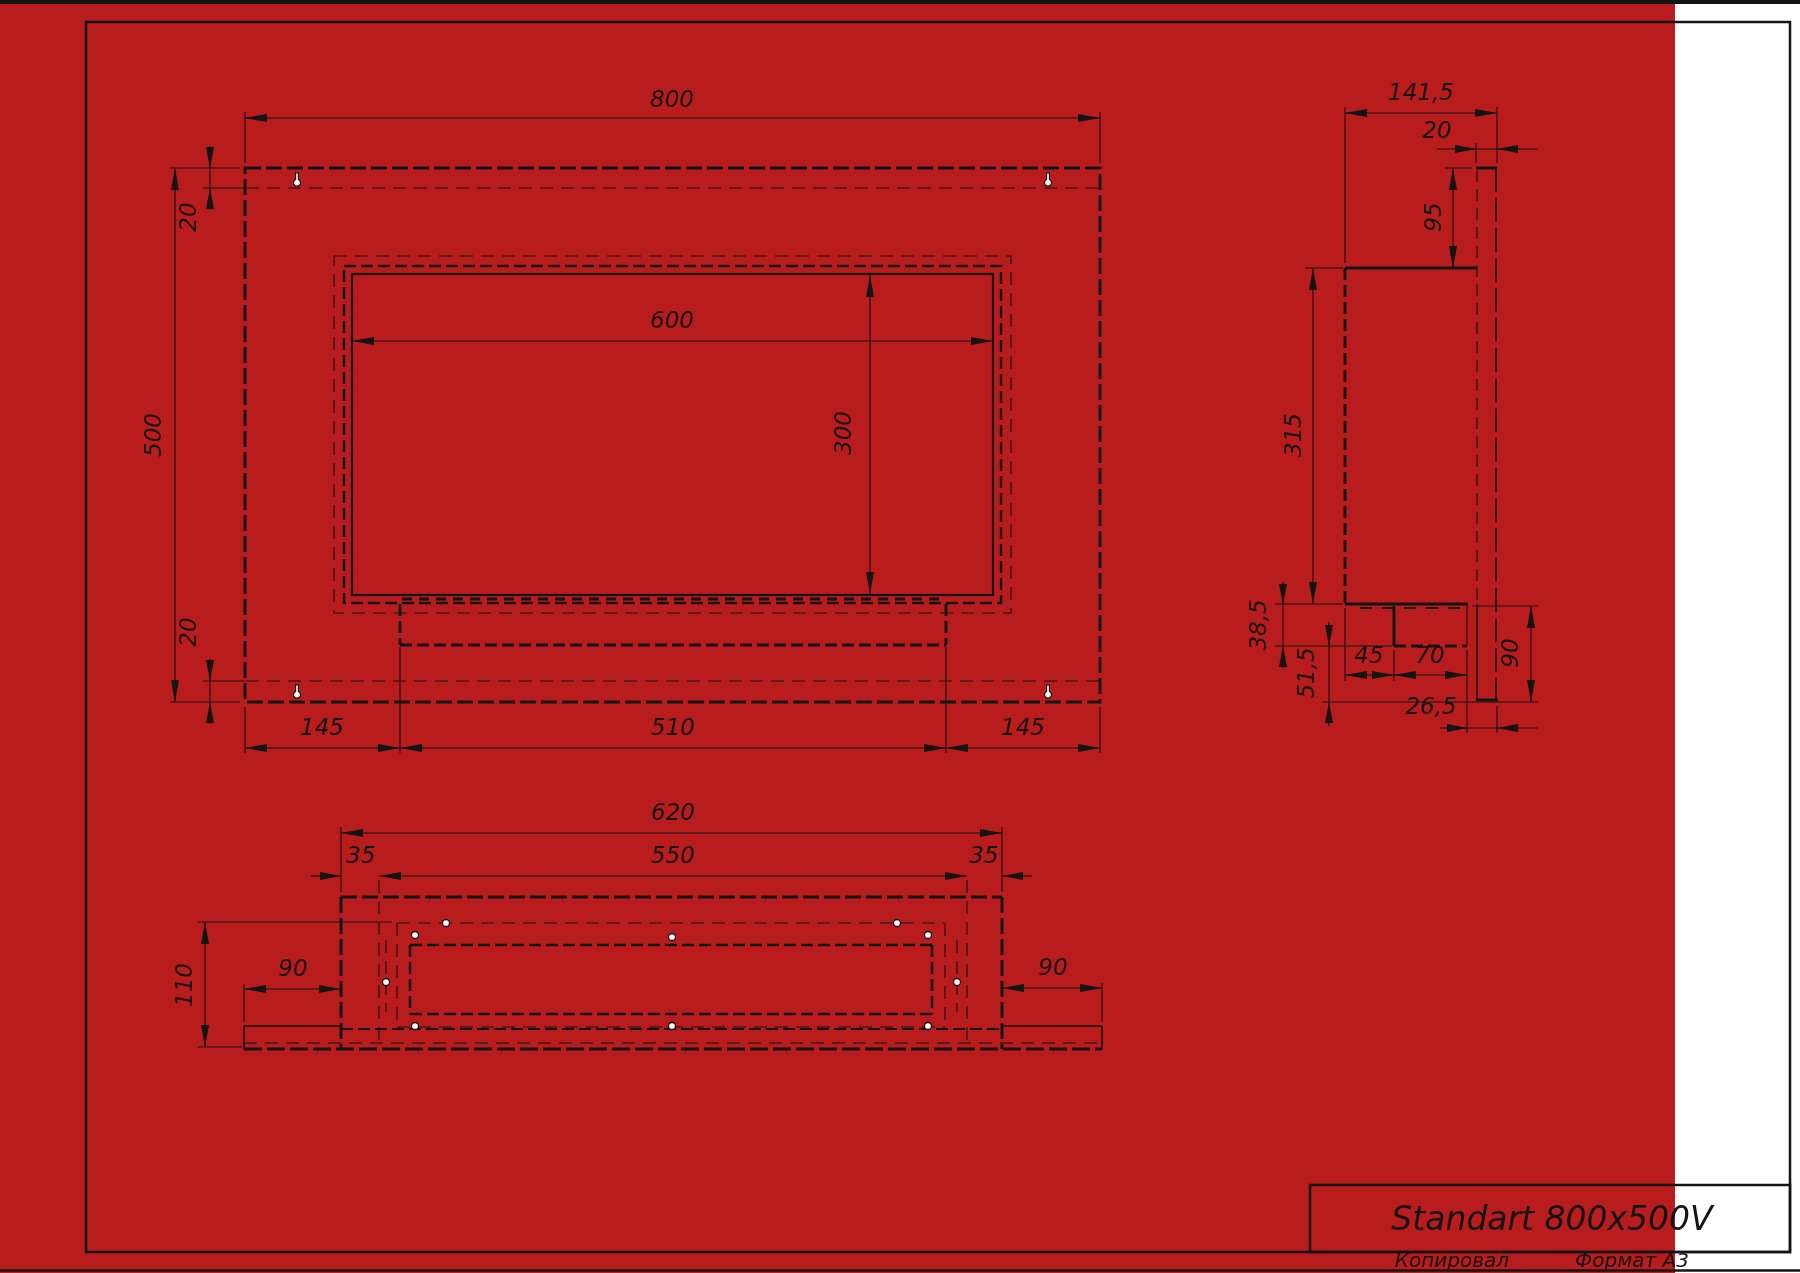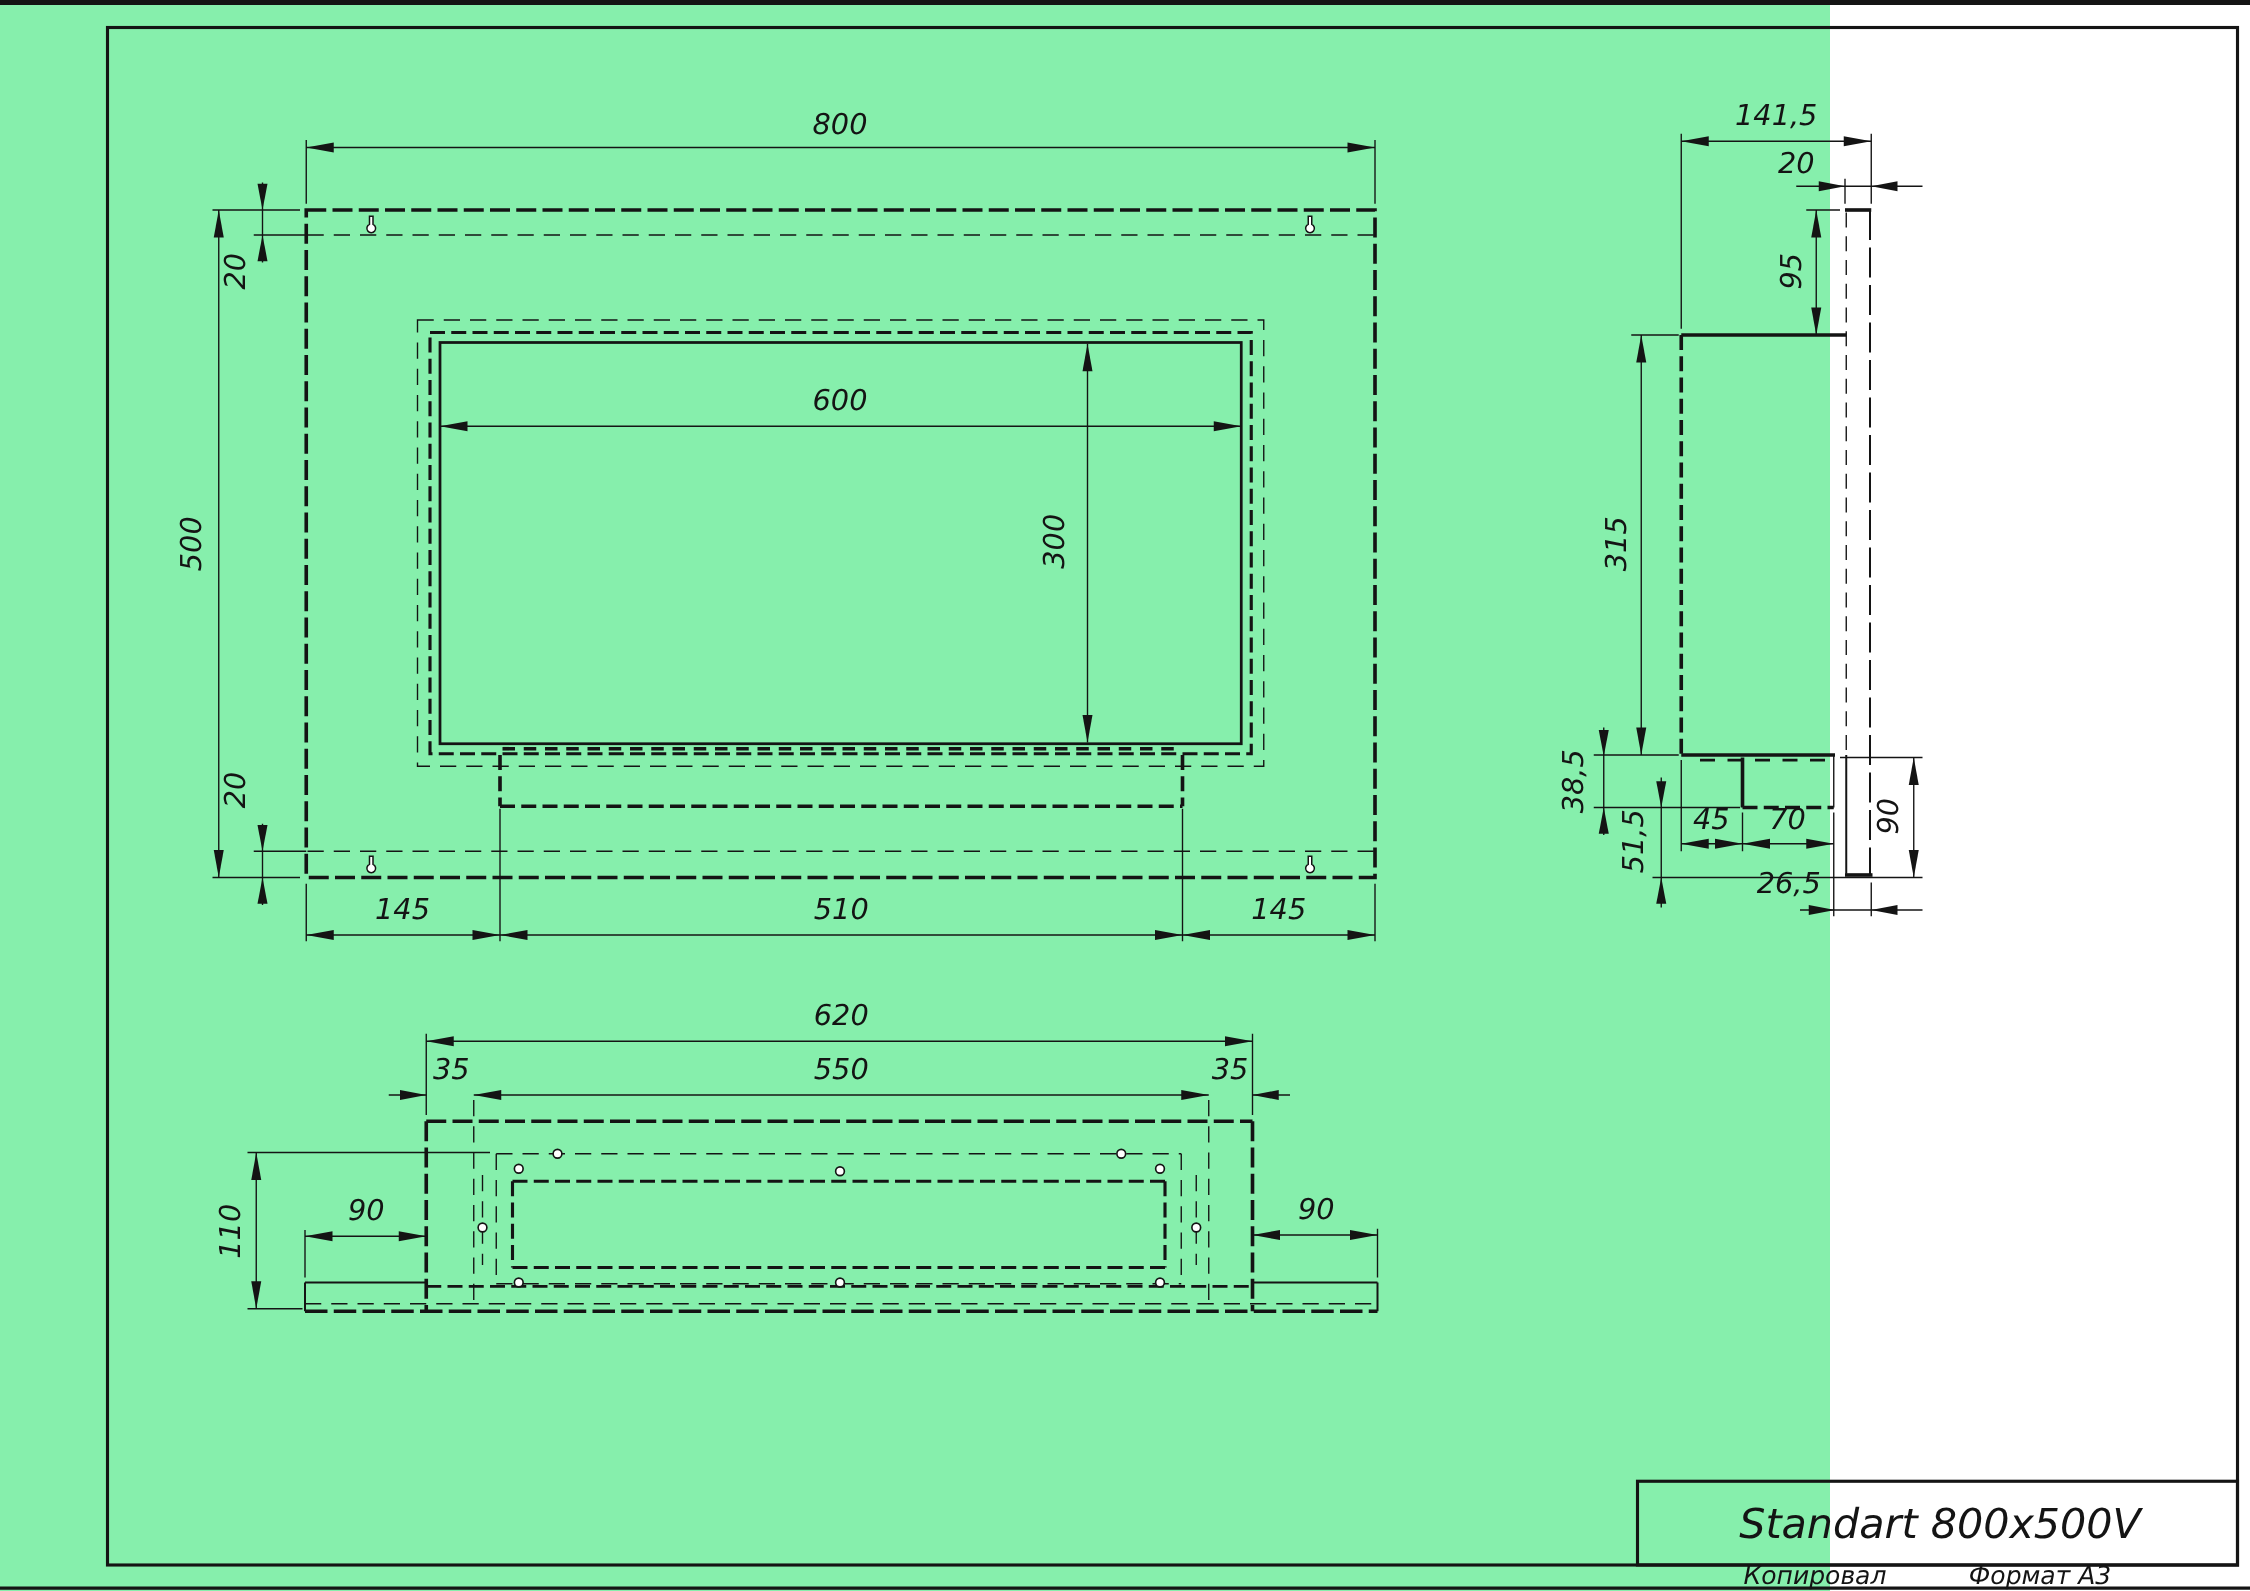--- a/index.html
+++ b/index.html
@@ -1,16 +1,16 @@
 <!DOCTYPE html>
 <html><head>
 <meta charset="utf-8">
 <style>
   html,body{margin:0;padding:0;background:#ffffff;}
-  .page{width:1464px;height:1273px;position:relative;background:#86efac;}
+  .page{width:1675px;height:1273px;position:relative;background:#b91c1c;}
   svg{display:block}
   .ln{stroke:#141414;fill:none;stroke-linecap:butt}
   .w1{stroke-width:1.1}
   .w15{stroke-width:1.6}
   .w2{stroke-width:2.2}
   .w25{stroke-width:2.5}
   .w3{stroke-width:2.9}
   .da{stroke-dasharray:16 5}
   .db{stroke-dasharray:13 8}
   .dc{stroke-dasharray:12 5}

